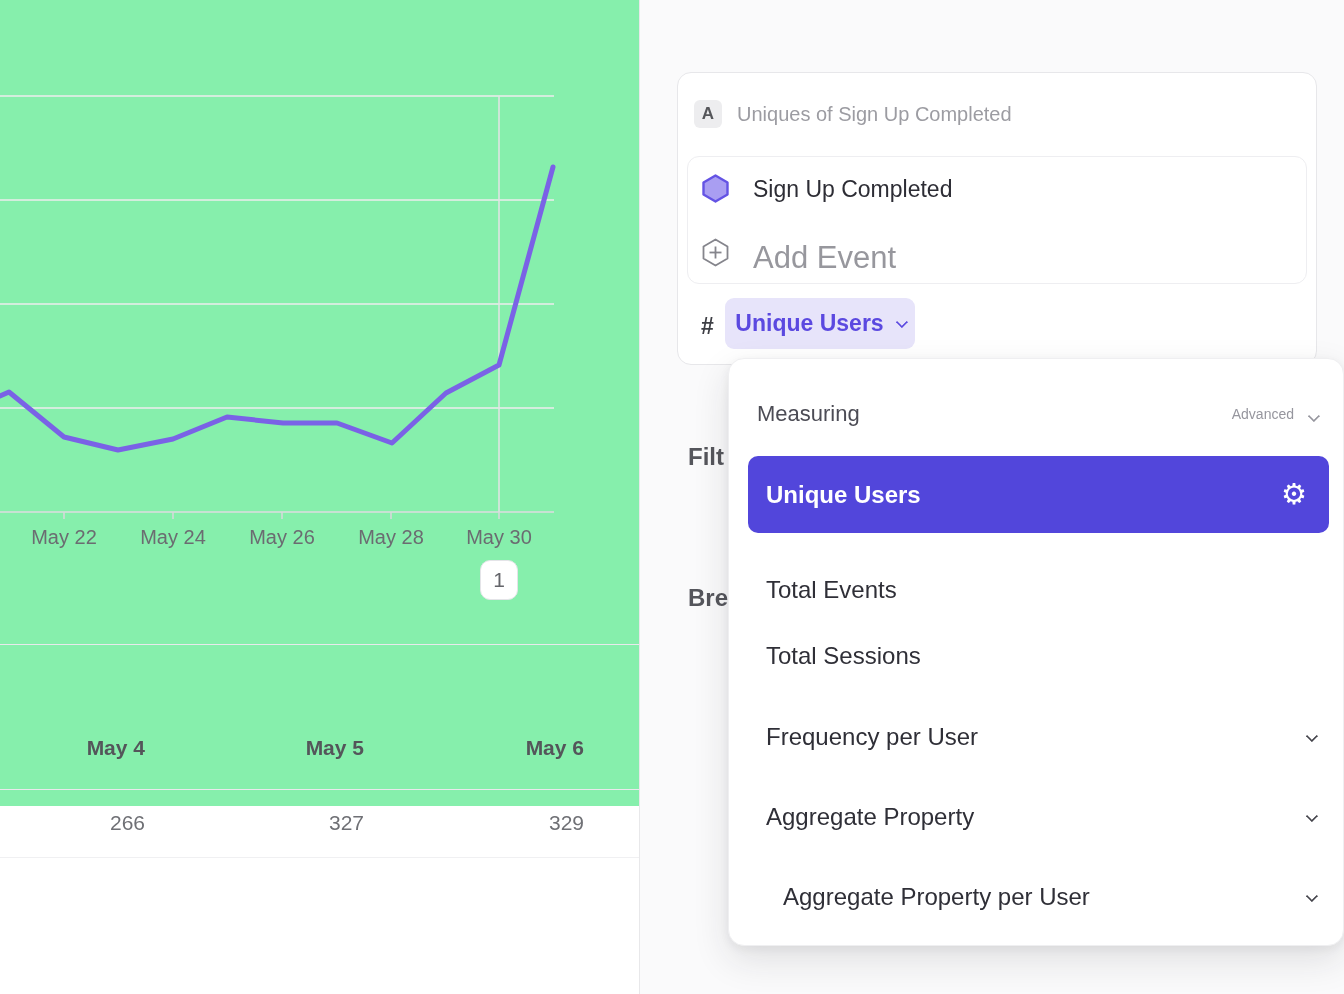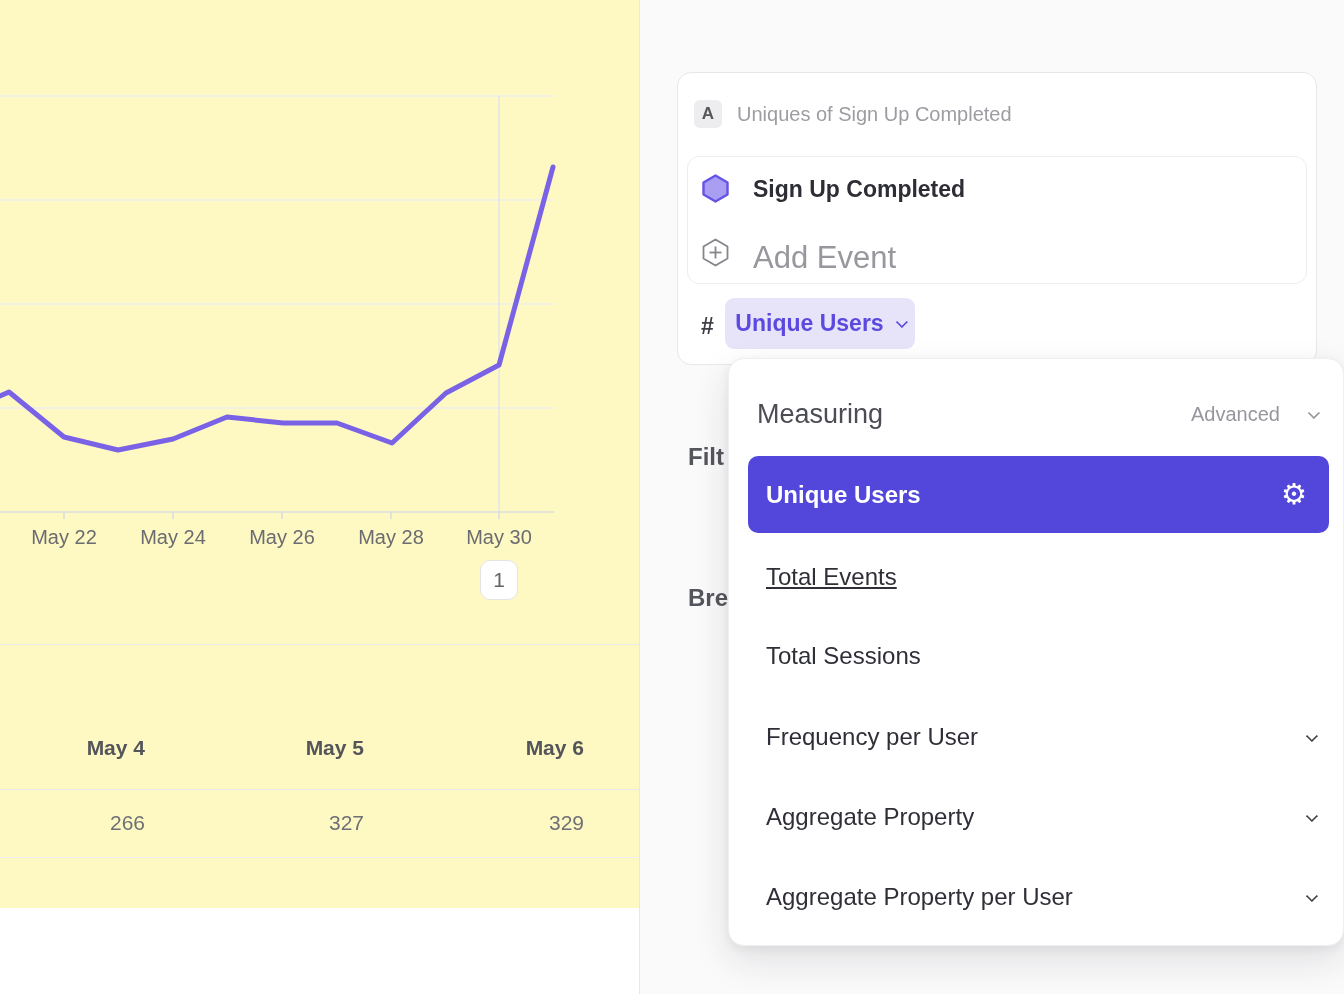--- a/index.html
+++ b/index.html
@@ -1,21 +1,21 @@
 <!DOCTYPE html>
 <html><head>
 <meta charset="utf-8">
 <style>
   * { margin:0; padding:0; box-sizing:border-box; }
   html,body { width:1344px; height:994px; overflow:hidden; background:#ffffff;
     font-family:"Liberation Sans","DejaVu Sans",sans-serif;
     -webkit-font-smoothing:antialiased; }
 
   
-  .left-panel { position:absolute; left:0; top:0; width:639px; height:908px; background:#fef9c3; }
+  .left-panel { position:absolute; left:0; top:0; width:639px; height:806px; background:#86efac; }
 
   #chart-svg { position:absolute; left:0; top:95px; }
 
   .x-label { position:absolute; width:90px; margin-left:-45px; top:524px; height:26px;
     text-align:center; font-size:20px; color:#6b6c71; line-height:26px; }
 
   .page-marker { position:absolute; top:560px; width:38px; height:40px; margin-left:-19px;
     background:#ffffff; border:1.5px solid #e4e4e8; border-radius:10px;
     font-size:21px; color:#64656a; display:flex; align-items:center; justify-content:center; }
 
@@ -36,53 +36,53 @@
   .event-card  { left:47px; top:156px; width:620px; height:128px; border-color:#eeeef1; border-radius:12px; }
 
   .a-badge { position:absolute; left:54px; top:100px; width:28px; height:28px; border-radius:6px;
     background:#ededef; color:#55565a; font-weight:bold; font-size:17px;
     display:flex; align-items:center; justify-content:center; }
   .series-title { position:absolute; left:97px; top:100px; height:29px; line-height:29px;
     font-size:20px; color:#9c9ca2; }
 
   .hex-icon, .add-icon { position:absolute; left:60px; width:31px; height:31px; }
   .hex-icon { top:173px; } .add-icon { top:237px; }
-  .event-label { position:absolute; left:113px; top:176px; font-size:23px; font-weight:bold; color:#2d2d35; }
+  .event-label { position:absolute; left:113px; top:176px; font-size:23px; font-weight:normal; color:#2d2d35; }
   .add-label   { position:absolute; left:113px; top:240px; font-size:31px; color:#97979d; }
 
   .hash { position:absolute; left:61px; top:313px; font-size:23px; font-weight:bold; color:#3e3f45; }
   .metric-chip { position:absolute; left:85px; top:298px; width:190px; height:51px;
     background:#e7e4fa; border-radius:9px; display:flex; align-items:center;
     justify-content:center; gap:12px; cursor:pointer; }
   .metric-chip .lbl { font-size:23px; font-weight:bold; color:#5b49e0; }
 
   .section-frag { position:absolute; left:48px; font-size:24px; font-weight:bold; color:#55565c; }
   .frag-filter { top:443px; } .frag-breakdown { top:584px; }
 
   
   .dropdown { position:absolute; left:88px; top:358px; width:616px; height:588px;
     background:#ffffff; border:1px solid #efeff1; border-radius:16px; z-index:10;
     box-shadow:0 14px 36px rgba(30,30,40,.12), 0 3px 10px rgba(30,30,40,.06); }
 
   .dd-header { position:absolute; left:28px; right:26px; top:40px; height:30px;
     display:flex; justify-content:space-between; align-items:center; }
-  .dd-header .measuring { font-size:27px; color:#4c4c55; font-weight:500; }
-  .dd-header .adv { display:flex; align-items:center; gap:28px; color:#96969e; font-size:20px; cursor:pointer; }
+  .dd-header .measuring { font-size:22px; color:#4c4c55; font-weight:500; }
+  .dd-header .adv { display:flex; align-items:flex-end; gap:14px; color:#96969e; font-size:14px; cursor:pointer; }
 
   .dd-selected { position:absolute; left:19px; top:97px; width:581px; height:77px;
     background:#5246db; border-radius:10px; display:flex; align-items:center;
     justify-content:space-between; padding:0 22px 0 18px; cursor:pointer; }
   .dd-selected .lbl { font-size:24px; font-weight:bold; color:#ffffff; }
   .gear { font-size:29px; color:#ffffff; line-height:1; }
 
   .menu-item { position:absolute; left:37px; right:28px; height:30px;
     display:flex; justify-content:space-between; align-items:center;
     font-size:24px; color:#2f2f37; cursor:pointer; }
-  .mi-0 { top:203px;text-decoration:underline; } .mi-1 { top:282px; } .mi-2 { top:363px; }
-  .mi-3 { top:443px; } .mi-4 { top:523px; }
+  .mi-0 { top:216px; } .mi-1 { top:282px; } .mi-2 { top:363px; }
+  .mi-3 { top:443px; } .mi-4 { top:523px;margin-left:17px; }
 
   .chev { display:inline-block; width:9px; height:9px; border-right:2px solid currentColor;
     border-bottom:2px solid currentColor; transform:rotate(45deg) translateY(-2px); border-radius:1px; }
   .chev.purple { color:#5b49e0; border-width:2.5px; }
   .chev.gray { color:#96969e; }
   .chev.dark { color:#44444b; }
 </style>
 </head>
 <body>
 

